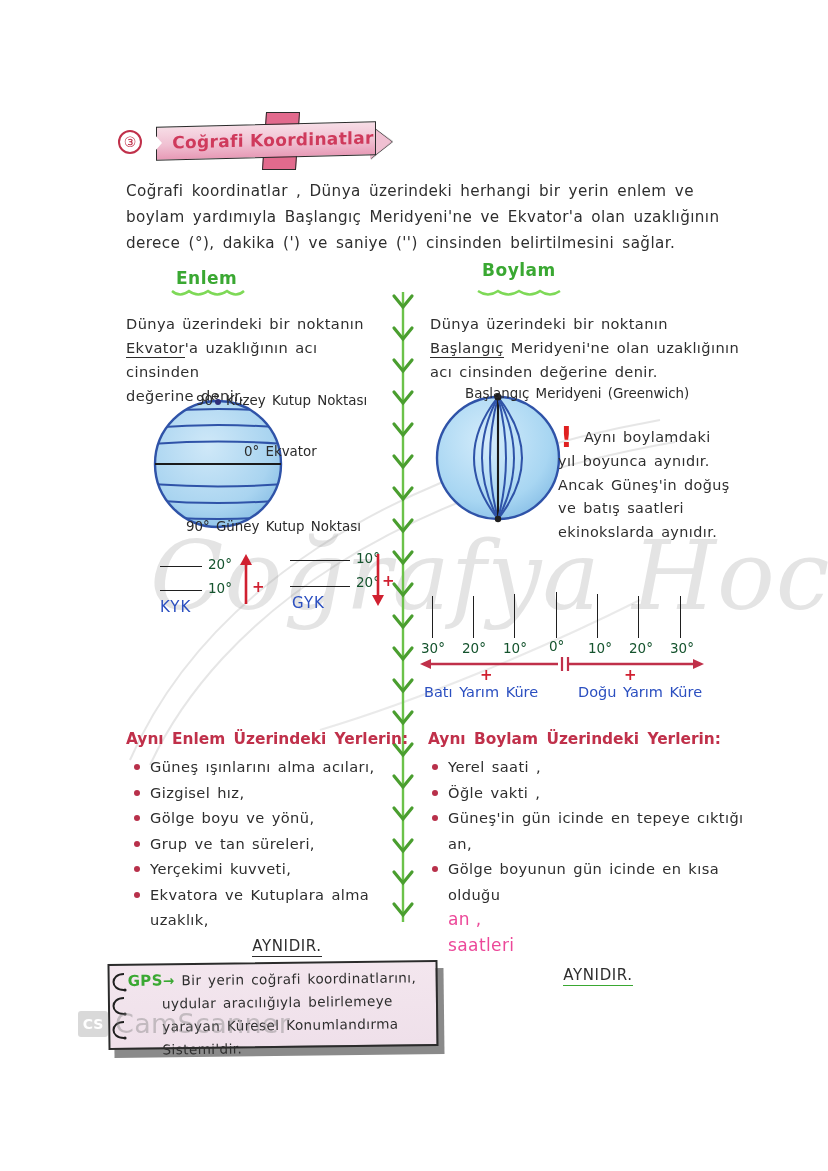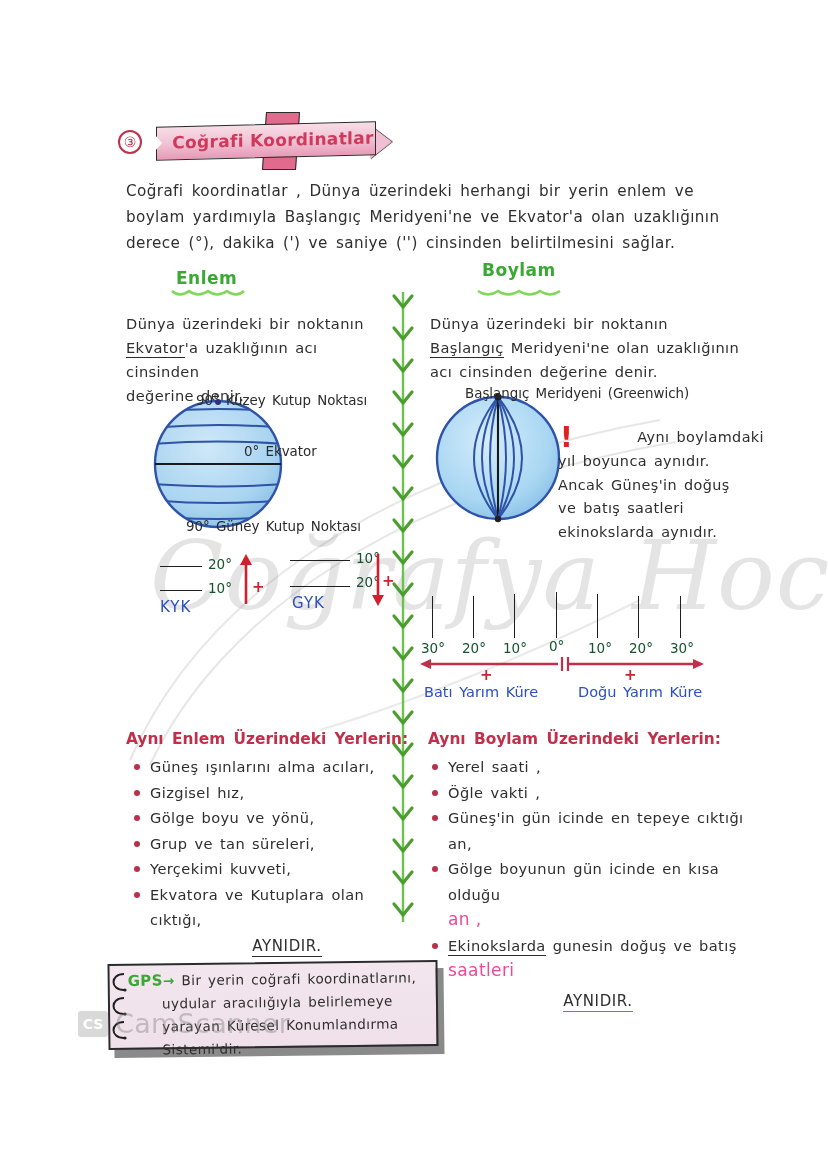--- a/index.html
+++ b/index.html
@@ -440,21 +440,21 @@
       <path d="M66,5 Q82,66 66,127"></path>
       <path d="M66,5 Q98,66 66,127"></path>
       <path d="M66,5 Q114,66 66,127"></path>
     </g>
     <circle cx="66" cy="5" r="3.6" fill="#1f1f1f"></circle>
     <circle cx="66" cy="127" r="3.2" fill="#1f1f1f"></circle>
   </svg>
   <div class="lbl" style="left:465px; top:386px;">Başlangıç Meridyeni (Greenwich)</div>
 
   <div class="alert-mark" style="left:560px; top:424px;">!</div>
-  <div class="alert-text hw" style="left:584px; top:426px; width:180px;text-align:right;">
+  <div class="alert-text hw" style="left:584px; top:426px; width:180px;">
     <div>Aynı boylamdaki</div>
   </div>
   <div class="alert-text hw" style="left:558px; top:450px; width:210px;">
     <div>yıl boyunca aynıdır.</div>
     <div>Ancak Güneş'in doğuş</div>
     <div>ve batış saatleri</div>
     <div>ekinokslarda aynıdır.</div>
   </div>
 
   <div class="vbar" style="left:432px; top:596px; height:42px;"></div>
@@ -486,36 +486,33 @@
   <div class="hemi-lbl" style="left:424px; top:684px;">Batı Yarım Küre</div>
   <div class="hemi-lbl" style="left:578px; top:684px;">Doğu Yarım Küre</div>
 
   <div class="list-head" style="left:126px; top:730px;">Aynı Enlem Üzerindeki Yerlerin:</div>
   <div style="position:absolute; left:130px; top:754px; width:280px;">
     <div class="bullet-row hw">Güneş ışınlarını alma acıları,</div>
     <div class="bullet-row hw">Gizgisel hız,</div>
     <div class="bullet-row hw">Gölge boyu ve yönü,</div>
     <div class="bullet-row hw">Grup ve tan süreleri,</div>
     <div class="bullet-row hw">Yerçekimi kuvveti,</div>
-    <div class="bullet-row hw">Ekvatora ve Kutuplara olan cıktığı,</div>
+    <div class="bullet-row hw">Ekvatora ve Kutuplara alma uzaklık,</div>
     <div class="bullet-row nodot hw" style="text-align:center; padding-left:34px;">
       <span class="aynidir">AYNIDIR.</span>
     </div>
   </div>
 
   <div class="list-head" style="left:428px; top:730px;">Aynı Boylam Üzerindeki Yerlerin:</div>
   <div style="position:absolute; left:428px; top:754px; width:330px;">
     <div class="bullet-row hw">Yerel saati ,</div>
     <div class="bullet-row hw">Öğle vakti ,</div>
     <div class="bullet-row hw">Güneş'in gün icinde en tepeye cıktığı an,</div>
     <div class="bullet-row hw">Gölge boyunun gün icinde en kısa olduğu</div>
     <div class="sub-line hw">an ,</div>
-    <div class="bullet-row hw">
-      <span class="u-solid">Ekinokslarda</span><span> gunesin doğuş ve batış</span>
-    </div>
     <div class="sub-line hw">saatleri</div>
     <div class="bullet-row nodot hw" style="text-align:center; padding-left:10px; margin-top:4px;">
       <span class="aynidir green">AYNIDIR.</span>
     </div>
   </div>
 
   <div class="gps-shadow"></div>
   <div class="gps-box"></div>
   <svg style="position:absolute;left:104px;top:968px;width:26px;height:80px;">
     <g fill="none" stroke="#1f1f1f" stroke-width="2">

